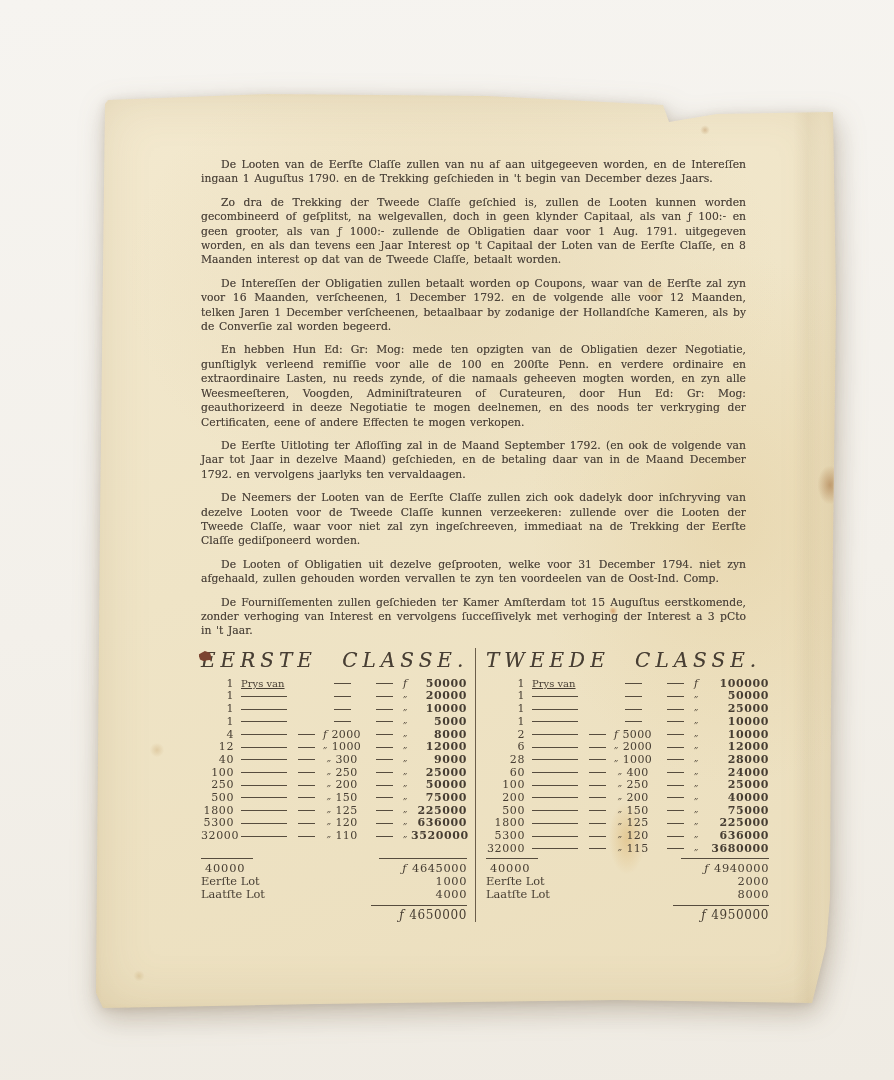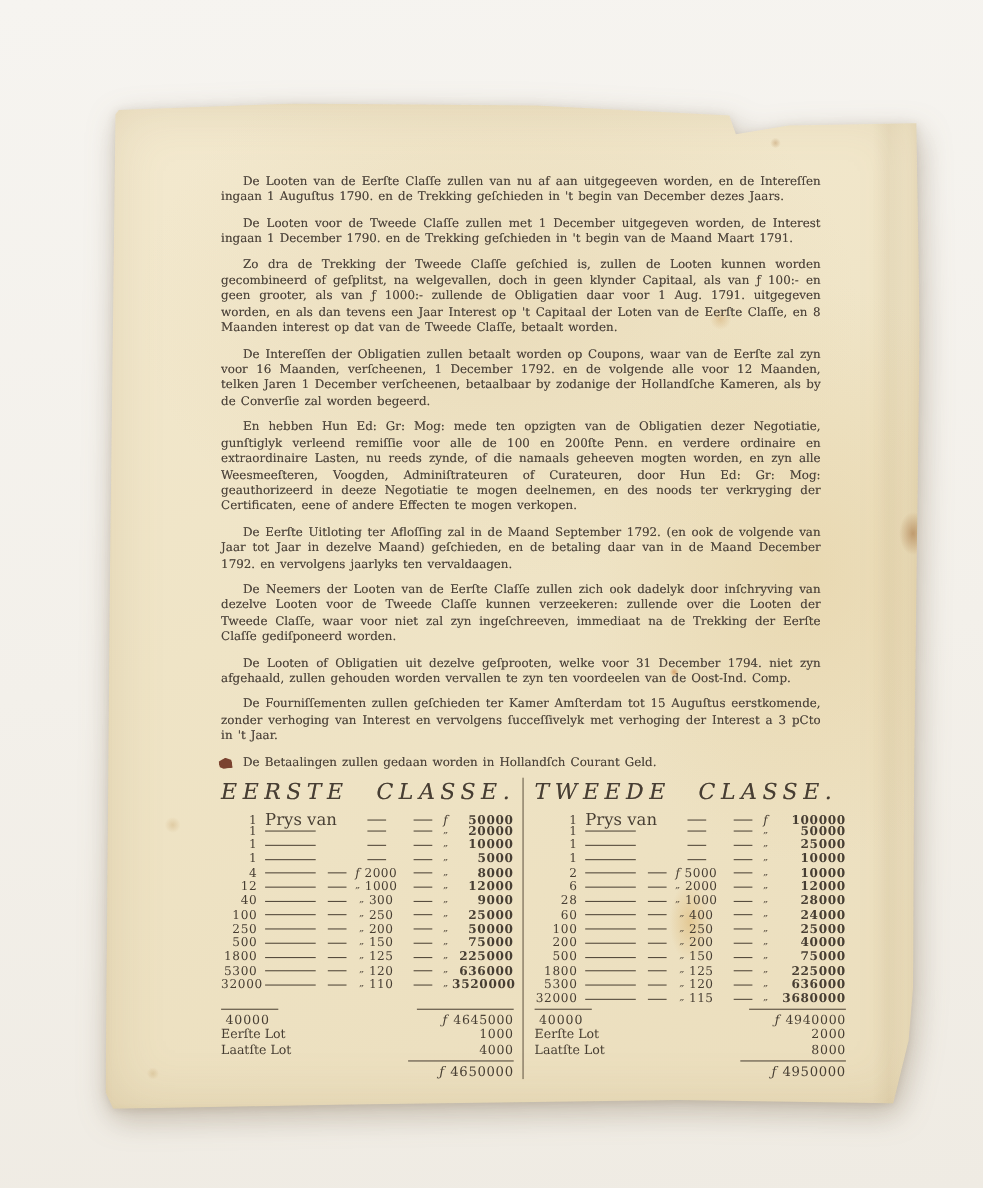--- a/index.html
+++ b/index.html
@@ -50,21 +50,21 @@
   .t-row{display:grid;align-items:center;height:12.7px;font-size:11px;}
   .tcol.left  .t-row{grid-template-columns:36px 58px 22px 52px 30px 12px 1fr;}
   .tcol.right .t-row{grid-template-columns:42px 58px 22px 52px 30px 12px 1fr;}
   .c{white-space:nowrap;}
   .c.count{text-align:right;padding-right:3px;letter-spacing:.6px;}
   .c.c2{padding-left:4px;}
   .c.c3,.c.c5{text-align:center;}
   .c.c4{text-align:center;padding-right:2px;letter-spacing:.4px;}
   .c.cur{text-align:center;}
   .c.amount{text-align:right;letter-spacing:.6px;font-weight:bold;}
-  .plabel{font-size:15px;}
+  .plabel{font-size:10px;text-decoration:underline;}
   .dash{display:inline-block;height:0;border-top:1.3px solid #564c3e;vertical-align:middle;}
   .d-long{width:46px;}
   .d-short{width:17px;}
   .ditto{font-size:9px;position:relative;top:-2px;font-style:italic;}
   .t-totals{margin-top:3px;font-size:11.4px;}
   .sub-row{display:flex;justify-content:space-between;align-items:flex-start;}
   .tot-count{border-top:1.3px solid #564c3e;padding:2px 8px 0 4px;letter-spacing:.8px;}
   .tot-amt{border-top:1.3px solid #564c3e;padding-top:2px;min-width:88px;display:inline-flex;
     justify-content:flex-end;gap:5px;letter-spacing:.6px;}
   .lot-row{display:flex;justify-content:space-between;line-height:13.5px;}
@@ -75,31 +75,29 @@
 </style>
 </head>
 <body>
 
 <div class="scene">
   <div class="paper-wrap">
     <div class="paper">
       <div class="content">
 
         <div class="para">De Looten van de Eerſte Claſſe zullen van nu af aan uitgegeeven worden, en de Intereſſen ingaan 1 Auguſtus 1790. en de Trekking geſchieden in 't begin van December dezes Jaars.</div>
-        <div class="para">De Looten voor de Tweede Claſſe zullen met 1 December uitgegeven worden, de Interest ingaan 1 December 1790. en de Trekking geſchieden in 't begin van de Maand Maart 1791.</div>
         <div class="para">Zo dra de Trekking der Tweede Claſſe geſchied is, zullen de Looten kunnen worden gecombineerd of geſplitst, na welgevallen, doch in geen klynder Capitaal, als van ƒ 100:- en geen grooter, als van ƒ 1000:- zullende de Obligatien daar voor 1 Aug. 1791. uitgegeven worden, en als dan tevens een Jaar Interest op 't Capitaal der Loten van de Eerſte Claſſe, en 8 Maanden interest op dat van de Tweede Claſſe, betaalt worden.</div>
         <div class="para">De Intereſſen der Obligatien zullen betaalt worden op Coupons, waar van de Eerſte zal zyn voor 16 Maanden, verſcheenen, 1 December 1792. en de volgende alle voor 12 Maanden, telken Jaren 1 December verſcheenen, betaalbaar by zodanige der Hollandſche Kameren, als by de Converſie zal worden begeerd.</div>
         <div class="para">En hebben Hun Ed: Gr: Mog: mede ten opzigten van de Obligatien dezer Negotiatie, gunſtiglyk verleend remiſſie voor alle de 100 en 200ſte Penn. en verdere ordinaire en extraordinaire Lasten, nu reeds zynde, of die namaals geheeven mogten worden, en zyn alle Weesmeeſteren, Voogden, Adminiſtrateuren of Curateuren, door Hun Ed: Gr: Mog: geauthorizeerd in deeze Negotiatie te mogen deelnemen, en des noods ter verkryging der Certificaten, eene of andere Effecten te mogen verkopen.</div>
         <div class="para">De Eerſte Uitloting ter Afloſſing zal in de Maand September 1792. (en ook de volgende van Jaar tot Jaar in dezelve Maand) geſchieden, en de betaling daar van in de Maand December 1792. en vervolgens jaarlyks ten vervaldaagen.</div>
         <div class="para">De Neemers der Looten van de Eerſte Claſſe zullen zich ook dadelyk door inſchryving van dezelve Looten voor de Tweede Claſſe kunnen verzeekeren: zullende over die Looten der Tweede Claſſe, waar voor niet zal zyn ingeſchreeven, immediaat na de Trekking der Eerſte Claſſe gediſponeerd worden.</div>
         <div class="para">De Looten of Obligatien uit dezelve geſprooten, welke voor 31 December 1794. niet zyn afgehaald, zullen gehouden worden vervallen te zyn ten voordeelen van de Oost-Ind. Comp.</div>
         <div class="para">De Fourniſſementen zullen geſchieden ter Kamer Amſterdam tot 15 Auguſtus eerstkomende, zonder verhoging van Interest en vervolgens ſucceſſivelyk met verhoging der Interest a 3 pCto in 't Jaar.</div>
         <div class="para last">
           <span class="manicule"></span>
-          <span>De Betaalingen zullen gedaan worden in Hollandſch Courant Geld.</span>
         </div>
 
         <div class="tables">
 
           <div class="tcol left">
             <div class="t-head">EERSTE CLASSE.</div>
             <div class="t-rows">
                 <div class="t-row">
                   <span class="c count">1</span>
                   <span class="c c2"><span class="plabel">Prys van</span></span>

